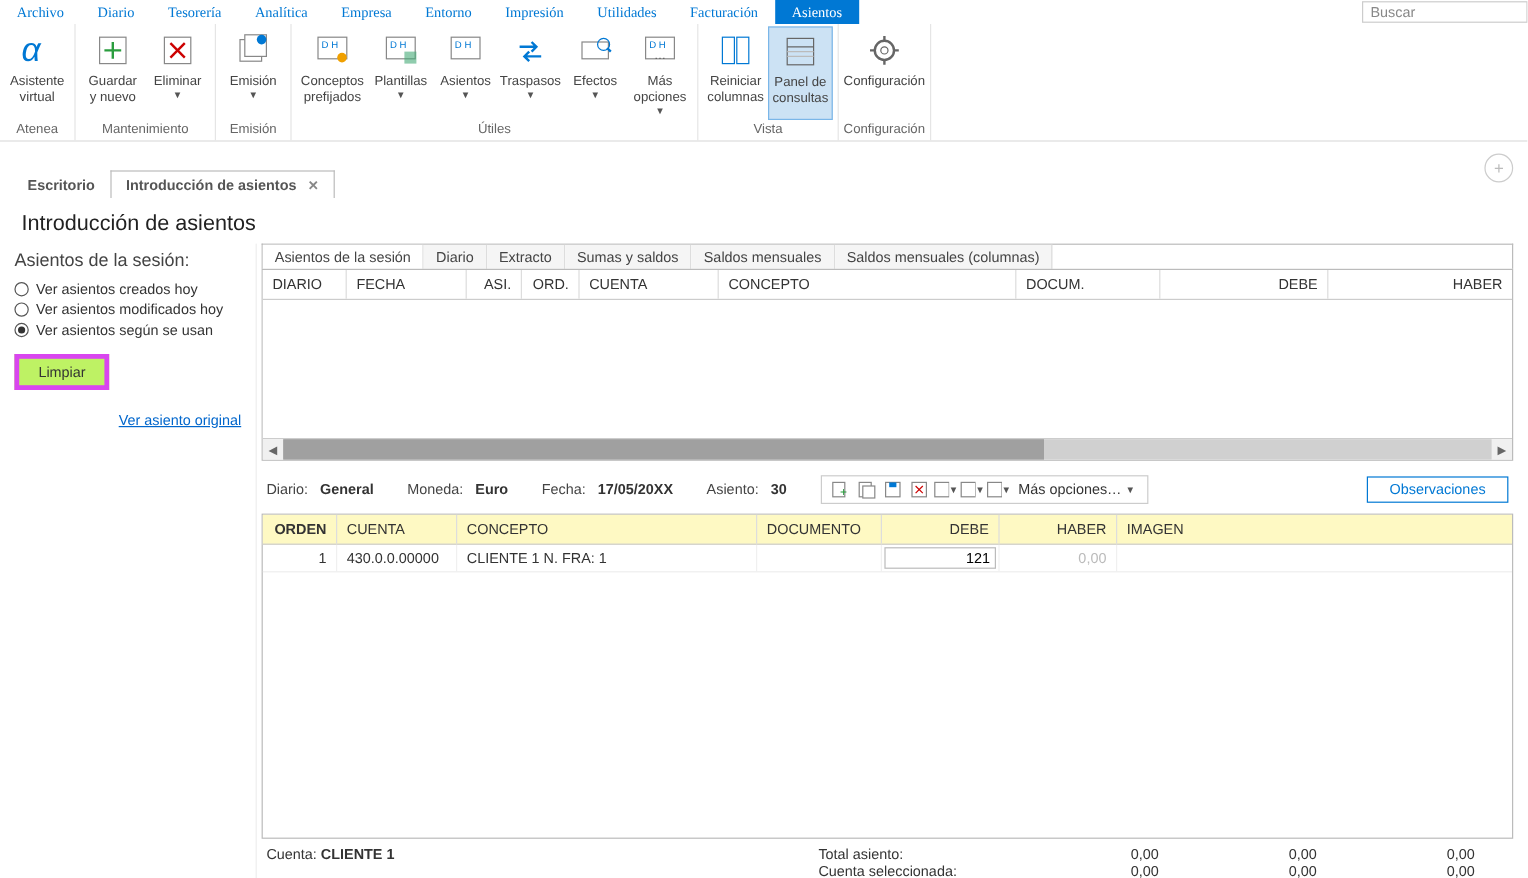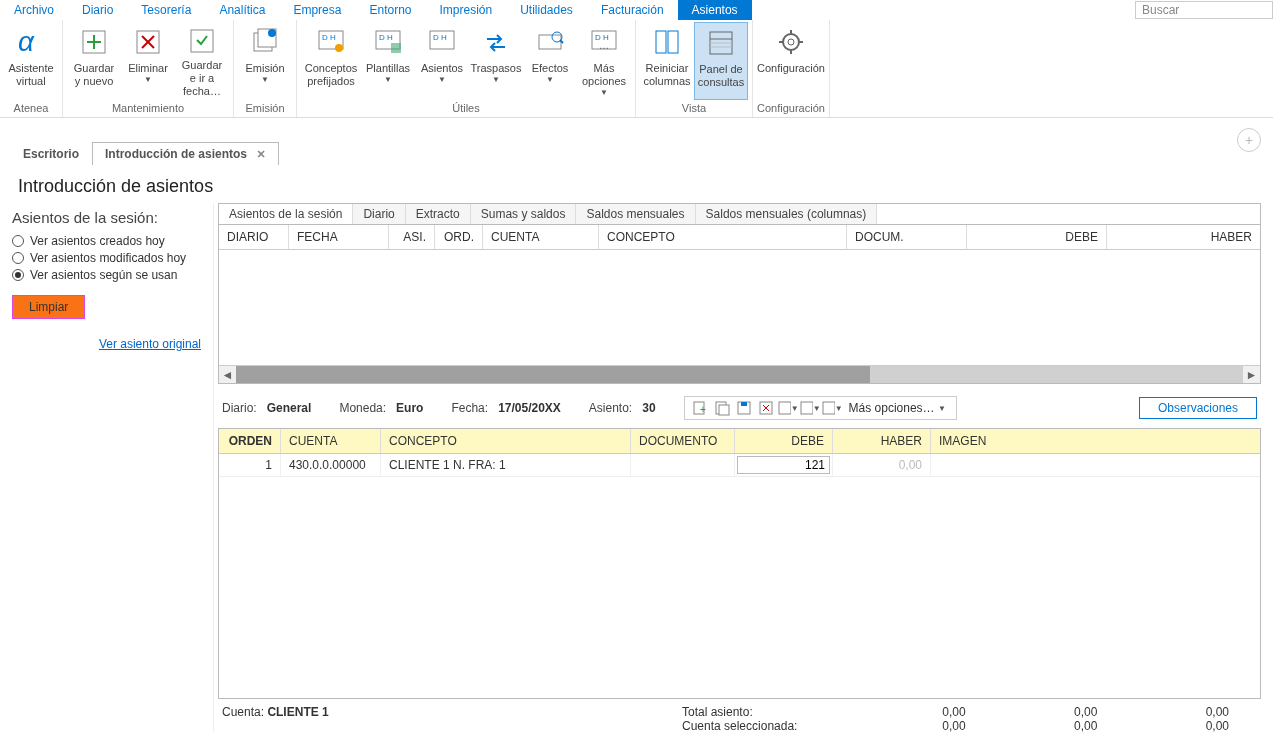--- a/index.html
+++ b/index.html
@@ -1,20 +1,20 @@
 <!DOCTYPE html>
 <html><head>
 <meta charset="utf-8">
 <style>
 * { box-sizing: border-box; margin: 0; padding: 0; font-family: "Segoe UI", Tahoma, sans-serif; }
 body { font-size: 12px; color: #333; background: #fff; width: 1273px; height: 732px; overflow: hidden; }
 
 
 .menubar { display: flex; align-items: center; height: 20px; background: #fff; }
-.menubar .menu-item { padding: 0 14px; height: 20px; display: flex; align-items: center; color: #0078d4; cursor: pointer; }
+.menubar .menu-item { padding: 0 14px; height: 20px; display: flex; align-items: center; color: #0078d4; cursor: pointer; font-family: Liberation Serif, serif; }
 .menubar .menu-item.active { background: #0078d4; color: #fff; }
 .menubar .spacer { flex: 1; }
 .search-box { display: flex; align-items: flex-start; border: 1px solid #ccc; height: 18px; padding: 0 6px; width: 138px; color: #888; line-height: 16px; }
 
 
 .ribbon { display: flex; border-bottom: 1px solid #ddd; height: 98px; }
 .ribbon-group { display: flex; flex-direction: column; align-items: center; border-right: 1px solid #e5e5e5; padding: 2px 4px 2px 4px; }
 .ribbon-group-content { display: flex; align-items: flex-start; flex: 1; }
 .ribbon-group-label { font-size: 11px; color: #666; text-align: center; width: 100%; padding: 1px 0; }
 .ribbon-btn { display: flex; flex-direction: column; align-items: center; justify-content: flex-start; text-align: center; padding: 2px 4px; width: 54px; height: 78px; cursor: pointer; color: #444; }
@@ -35,21 +35,21 @@
 
 .page-title { font-size: 18px; font-weight: 400; color: #222; padding: 8px 18px 6px 18px; }
 
 
 .main { display: flex; height: calc(732px - 20px - 98px - 50px - 34px); }
 .side-panel { width: 214px; padding: 6px 12px; border-right: 1px solid #eee; }
 .side-title { font-size: 15px; color: #444; margin-bottom: 8px; }
 .radio-row { display: flex; align-items: center; margin: 3px 0; cursor: pointer; }
 .radio-row .radio { width: 12px; height: 12px; border: 1px solid #555; border-radius: 50%; margin-right: 6px; display: inline-flex; align-items: center; justify-content: center; }
 .radio-row .radio.checked::after { content: ''; width: 6px; height: 6px; background: #333; border-radius: 50%; display: block; }
-.side-panel .btn { margin-top: 10px; padding: 4px 16px; border: 1px solid #d946ef; background: #f97316; cursor: pointer; display: inline-block; }
+.side-panel .btn { margin-top: 10px; padding: 4px 16px; border: 4px solid #d946ef; background: #bef264; cursor: pointer; display: inline-block; }
 .side-panel .link { color: #0066cc; text-decoration: underline; margin-top: 18px; text-align: right; width: 100%; cursor: pointer; }
 
 .content { flex: 1; padding: 0 12px 0 4px; display: flex; flex-direction: column; }
 
 
 .view-tabs { display: flex; border: 1px solid #bbb; border-bottom: none; }
 .view-tab { padding: 3px 10px; border-right: 1px solid #ddd; cursor: pointer; color: #444; background: #f5f5f5; }
 .view-tab.active { background: #fff; font-weight: 400; }
 
 
@@ -139,29 +139,20 @@
         <span class="icon">
             <svg width="30" height="30">
               <rect x="4" y="4" width="22" height="22" fill="none" stroke="#888"></rect>
               <line x1="9" y1="9" x2="21" y2="21" stroke="#c00" stroke-width="2"></line>
               <line x1="21" y1="9" x2="9" y2="21" stroke="#c00" stroke-width="2"></line>
             </svg>
           </span>
         <span class="label">Eliminar</span>
         <span class="dropdown-caret">▼</span>
       </div>
-      <div class="ribbon-btn">
-        <span class="icon">
-            <svg width="30" height="30">
-              <rect x="4" y="4" width="22" height="22" fill="none" stroke="#888"></rect>
-              <path d="M10 14 L14 18 L20 10" fill="none" stroke="#2a9d3e" stroke-width="2"></path>
-            </svg>
-          </span>
-        <span class="label">Guardar e ir a fecha…</span>
-      </div>
     </div>
     <div class="ribbon-group-label">Mantenimiento</div>
   </div>
 
   <div class="ribbon-group">
     <div class="ribbon-group-content">
       <div class="ribbon-btn">
         <span class="icon">
             <svg width="30" height="30">
               <rect x="4" y="6" width="18" height="18" fill="none" stroke="#888"></rect>

